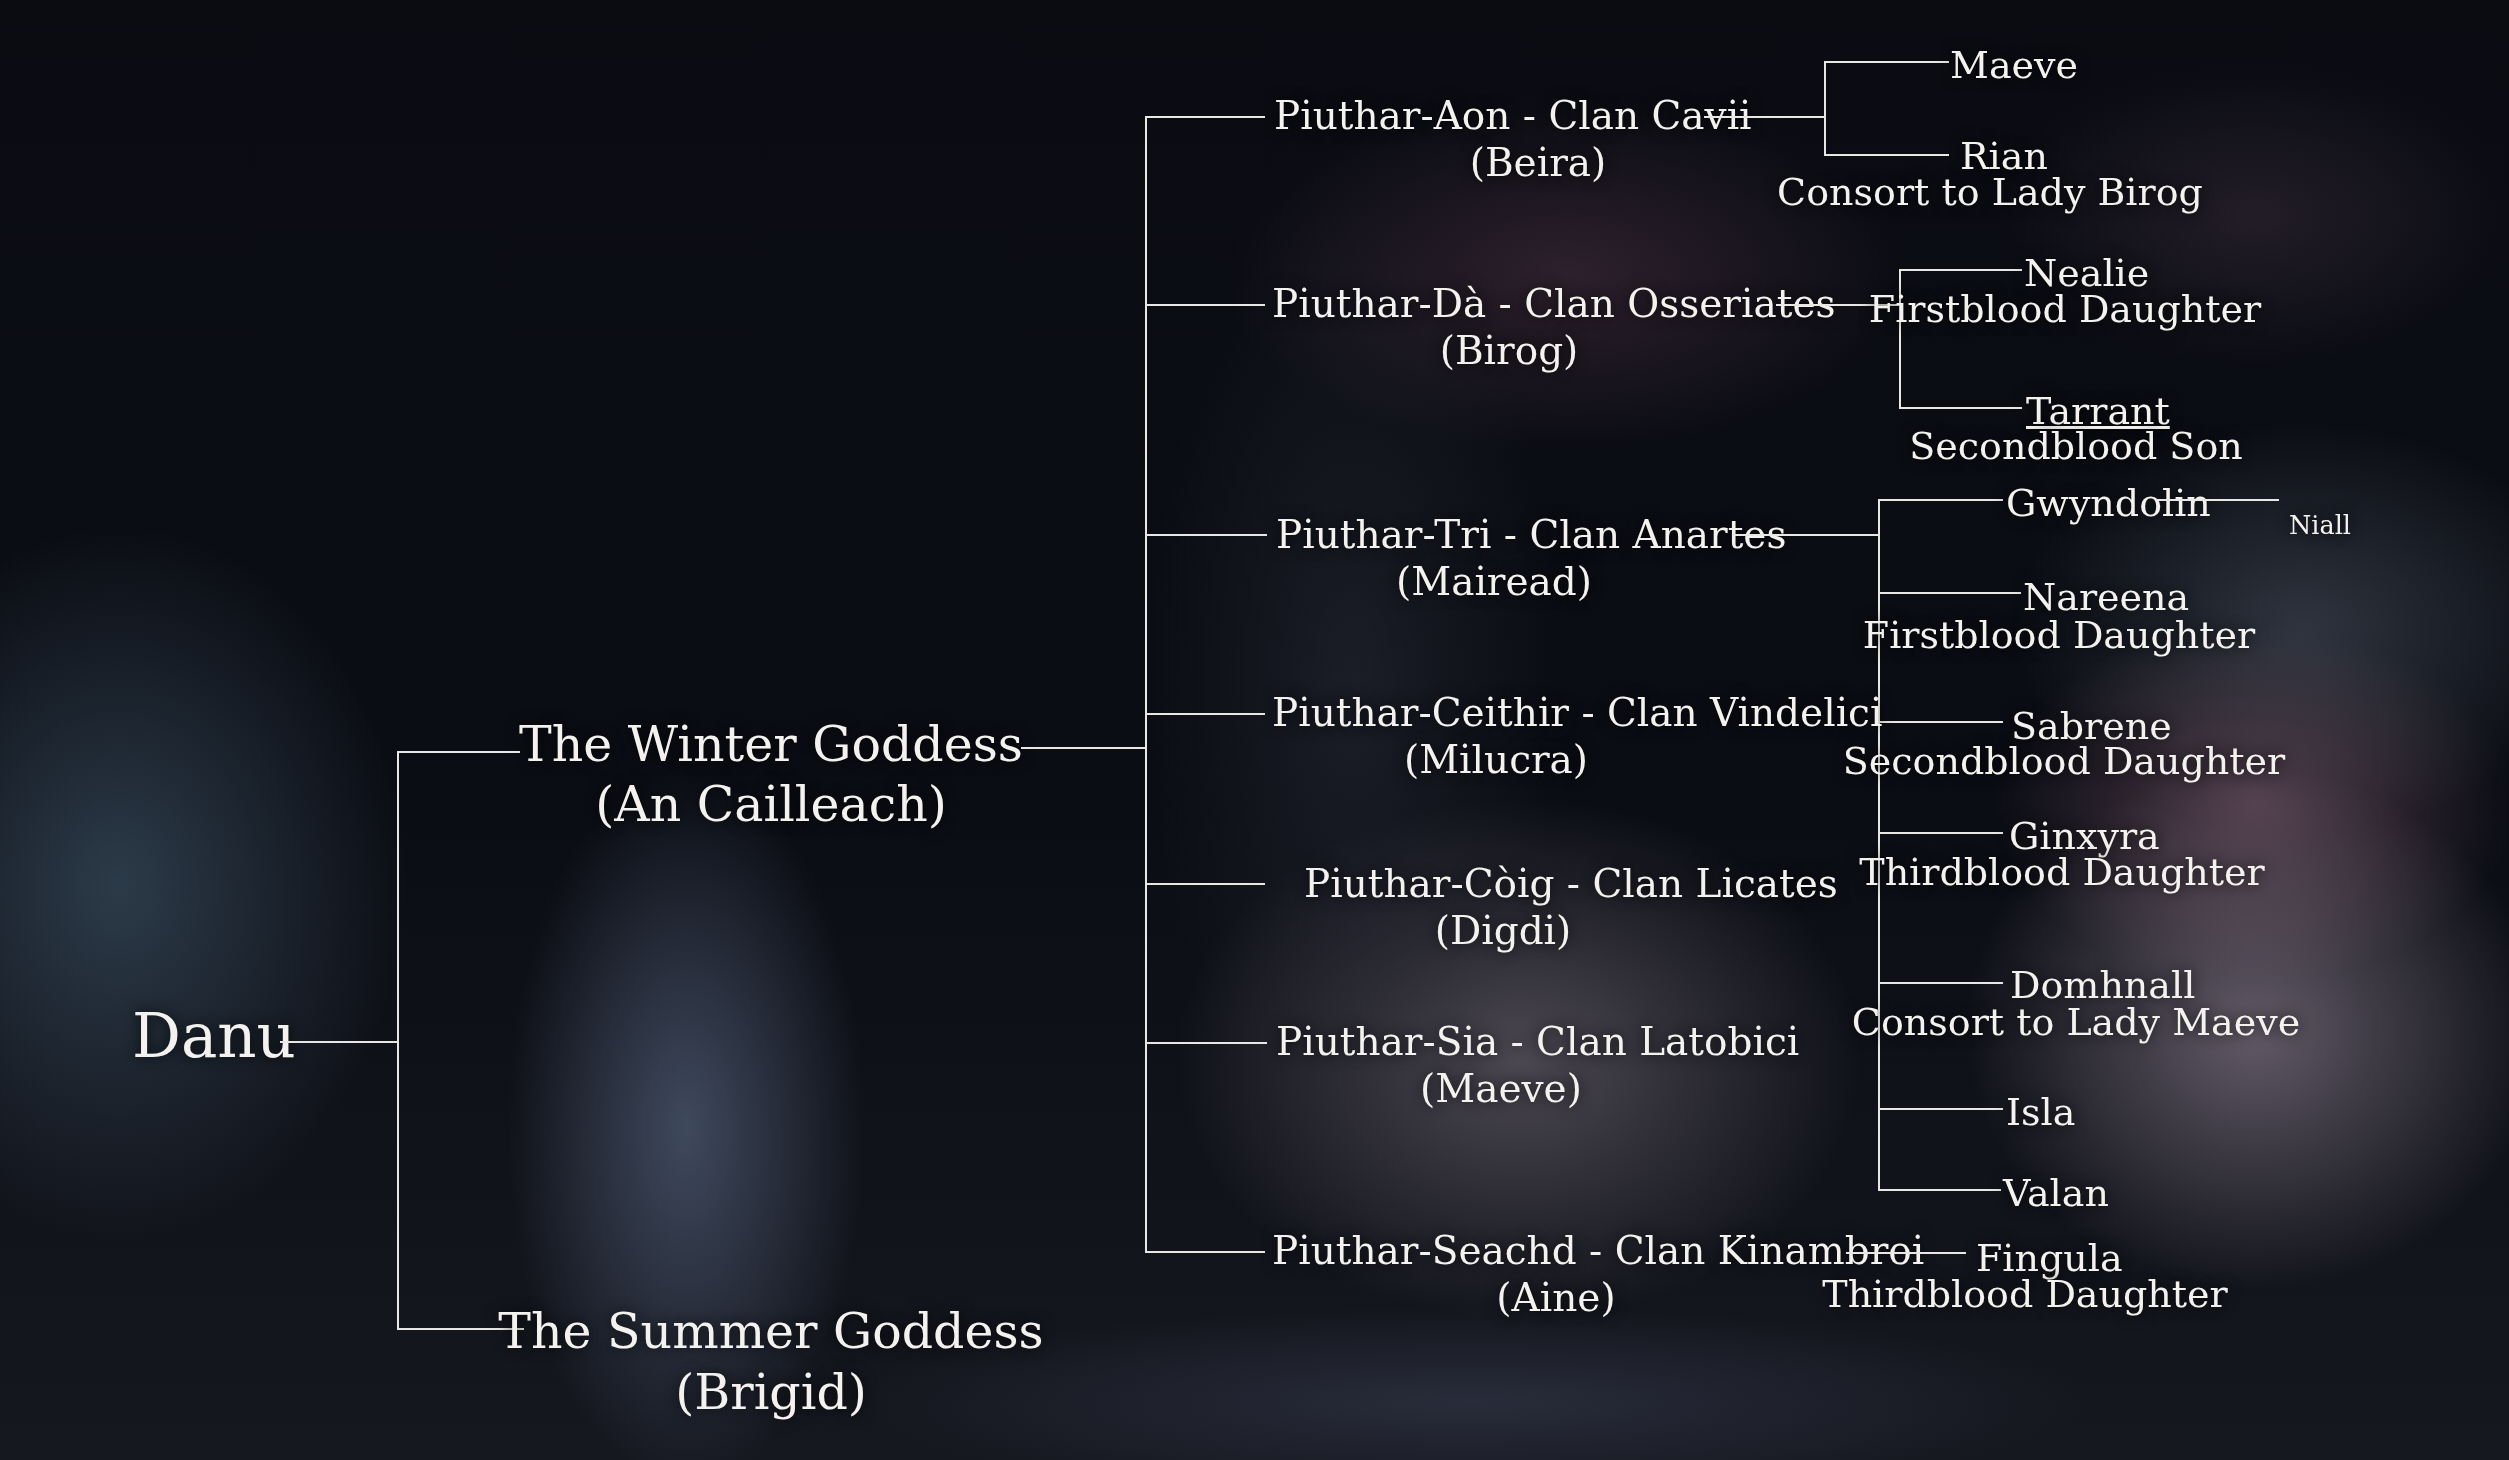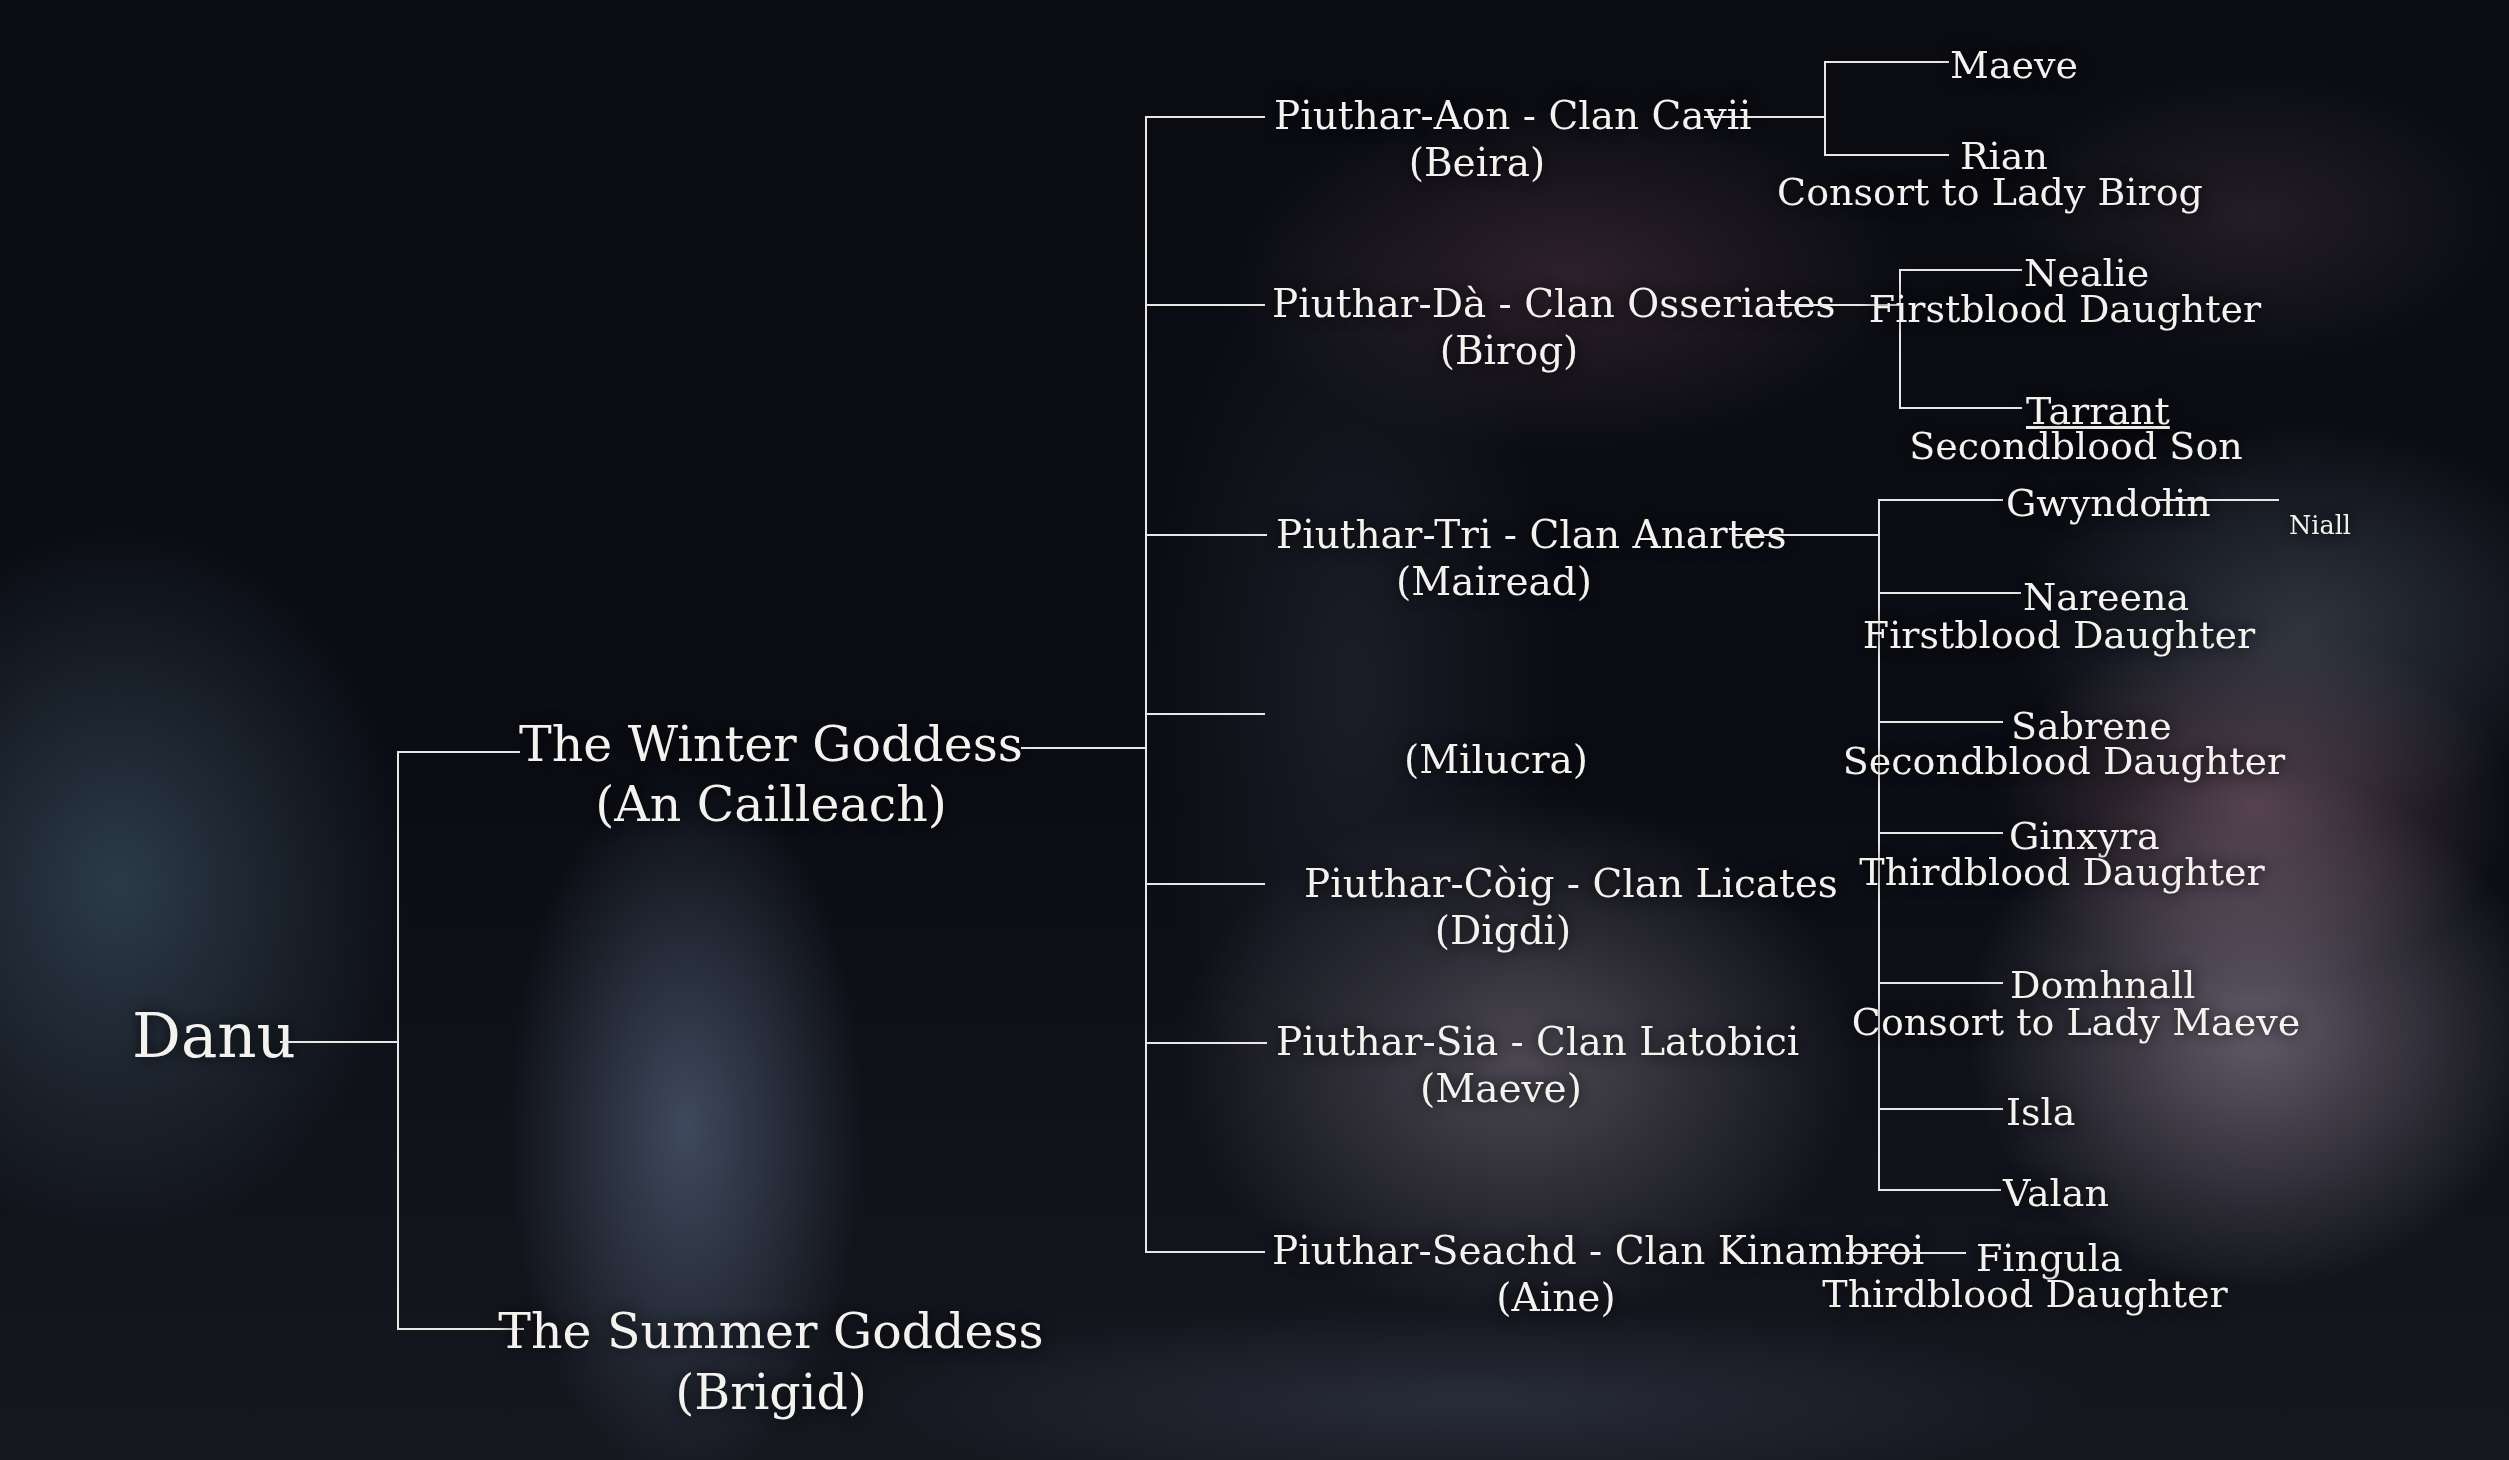--- a/index.html
+++ b/index.html
@@ -50,21 +50,21 @@
   <div class="ln h" style="left:1021px;top:747px;width:125px;"></div>
 
   <div class="ln h" style="left:397px;top:1328px;width:127px;"></div>
   <div class="t god c" style="left:771px;top:1307px;">The Summer Goddess</div>
   <div class="t god c" style="left:771px;top:1368px;">(Brigid)</div>
 
   <div class="ln v" style="left:1145px;top:116px;height:1137px;"></div>
 
   <div class="ln h" style="left:1145px;top:116px;width:120px;"></div>
   <div class="t clan" style="left:1274px;top:96px;">Piuthar-Aon - Clan Cavii</div>
-  <div class="t clan c" style="left:1477px;top:143px;">(Beira)</div>
+  <div class="t clan c" style="left:1538px;top:143px;">(Beira)</div>
   <div class="ln h" style="left:1704px;top:116px;width:120px;"></div>
   <div class="ln v" style="left:1824px;top:61px;height:94px;"></div>
   <div class="ln h" style="left:1824px;top:61px;width:125px;"></div>
   <div class="t kid" style="left:1950px;top:46px;">Maeve</div>
   <div class="ln h" style="left:1824px;top:154px;width:125px;"></div>
   <div class="t kid" style="left:1960px;top:137px;">Rian</div>
   <div class="t kid c" style="left:1990px;top:173px;">Consort to Lady Birog</div>
 
   <div class="ln h" style="left:1145px;top:304px;width:120px;"></div>
   <div class="t clan" style="left:1272px;top:284px;">Piuthar-Dà - Clan Osseriates</div>
@@ -105,20 +105,21 @@
   <div class="t kid" style="left:2010px;top:966px;">Domhnall</div>
   <div class="t kid c" style="left:2076px;top:1003px;">Consort to Lady Maeve</div>
 
   <div class="ln h" style="left:1878px;top:1108px;width:125px;"></div>
   <div class="t kid" style="left:2006px;top:1093px;">Isla</div>
 
   <div class="ln h" style="left:1878px;top:1189px;width:123px;"></div>
   <div class="t kid" style="left:2003px;top:1174px;">Valan</div>
 
   <div class="ln h" style="left:1145px;top:713px;width:120px;"></div>
+  <div class="t clan" style="left:1272px;top:693px;">Piuthar-Ceithir - Clan Vindelici</div>
   <div class="t clan c" style="left:1496px;top:740px;">(Milucra)</div>
 
   <div class="ln h" style="left:1145px;top:883px;width:120px;"></div>
   <div class="t clan" style="left:1270px;top:864px;margin-left:34px;">Piuthar-Còig - Clan Licates</div>
   <div class="t clan c" style="left:1503px;top:911px;">(Digdi)</div>
 
   <div class="ln h" style="left:1145px;top:1042px;width:122px;"></div>
   <div class="t clan" style="left:1276px;top:1022px;">Piuthar-Sia - Clan Latobici</div>
   <div class="t clan c" style="left:1501px;top:1069px;">(Maeve)</div>
 

